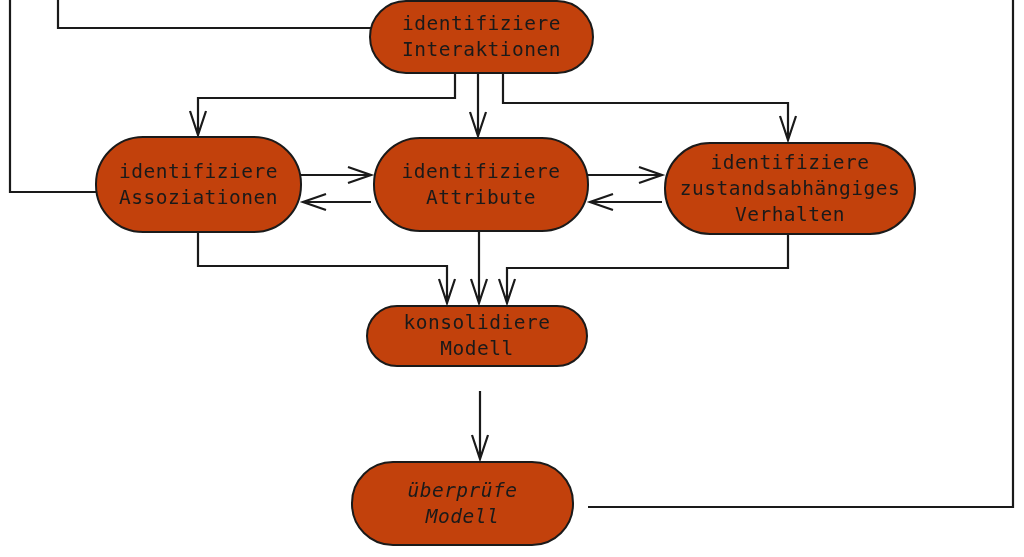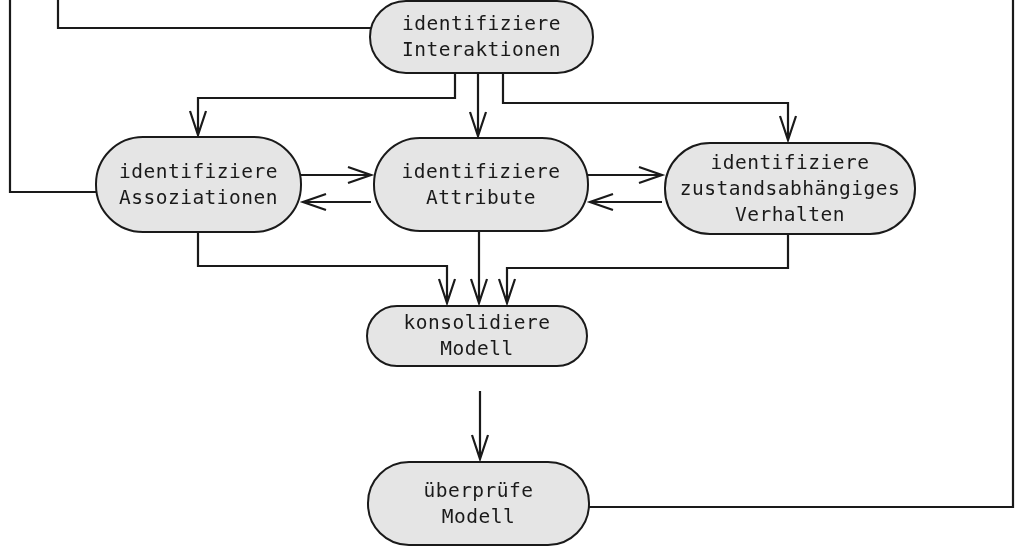--- a/index.html
+++ b/index.html
@@ -12,38 +12,38 @@
     font-family: "DejaVu Sans Mono", "Liberation Mono", monospace;
   }
   .edge-layer {
     position: absolute;
     left: 0; top: 0;
     width: 1024px; height: 557px;
   }
   .node {
     position: absolute;
     box-sizing: border-box;
-    background: #e5e5e5;
+    background: #c2410c;
     border: 2px solid #1a1a1a;
     display: flex;
     align-items: center;
     justify-content: center;
     text-align: center;
     color: #1a1a1a;
     font-size: 19.5px;
     line-height: 26px;
     letter-spacing: 0.5px;
   }
   .node .label { white-space: pre-line; }
   .n-interaktionen { left: 369px; top:   0px; width: 225px; height: 74px; border-radius: 37px; }
   .n-assoziationen { left:  95px; top: 136px; width: 207px; height: 97px; border-radius: 48px; }
   .n-attribute     { left: 373px; top: 137px; width: 216px; height: 95px; border-radius: 47px; }
   .n-verhalten     { left: 664px; top: 142px; width: 252px; height: 93px; border-radius: 46px; }
   .n-konsolidiere  { left: 366px; top: 305px; width: 222px; height: 62px; border-radius: 43px; }
-  .n-ueberpruefe   { left: 367px; top: 461px; width: 223px; height: 85px; border-radius: 42px; }
+  .n-ueberpruefe   { left: 351px; top: 461px; width: 223px; height: 85px; border-radius: 42px; font-style: italic; }
 </style>
 </head>
 <body>
 
 <div class="canvas">
 
   <svg class="edge-layer" width="1024" height="557" viewBox="0 0 1024 557" xmlns="http://www.w3.org/2000/svg">
     <g fill="none" stroke="#1a1a1a" stroke-width="2.2">
       <path d="M10 0 V192 H100"></path>
       <path d="M58 0 V28 H372"></path>

